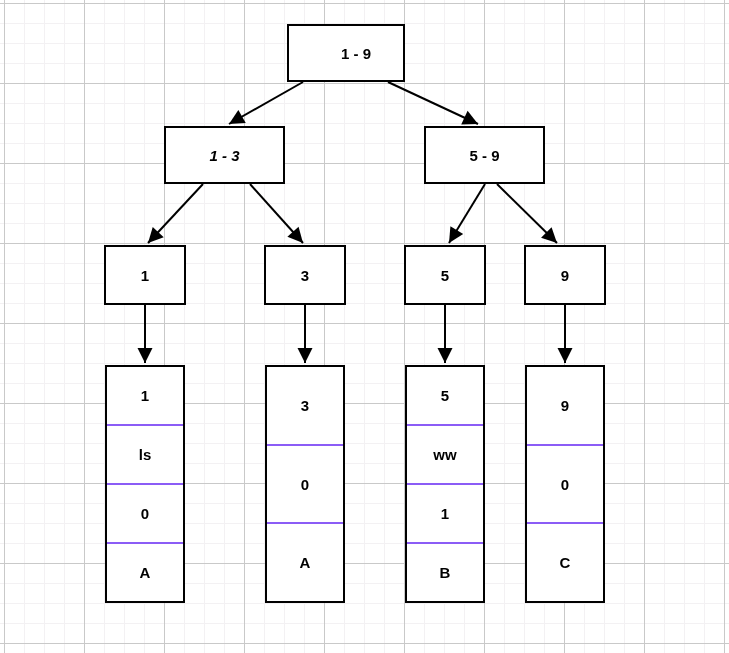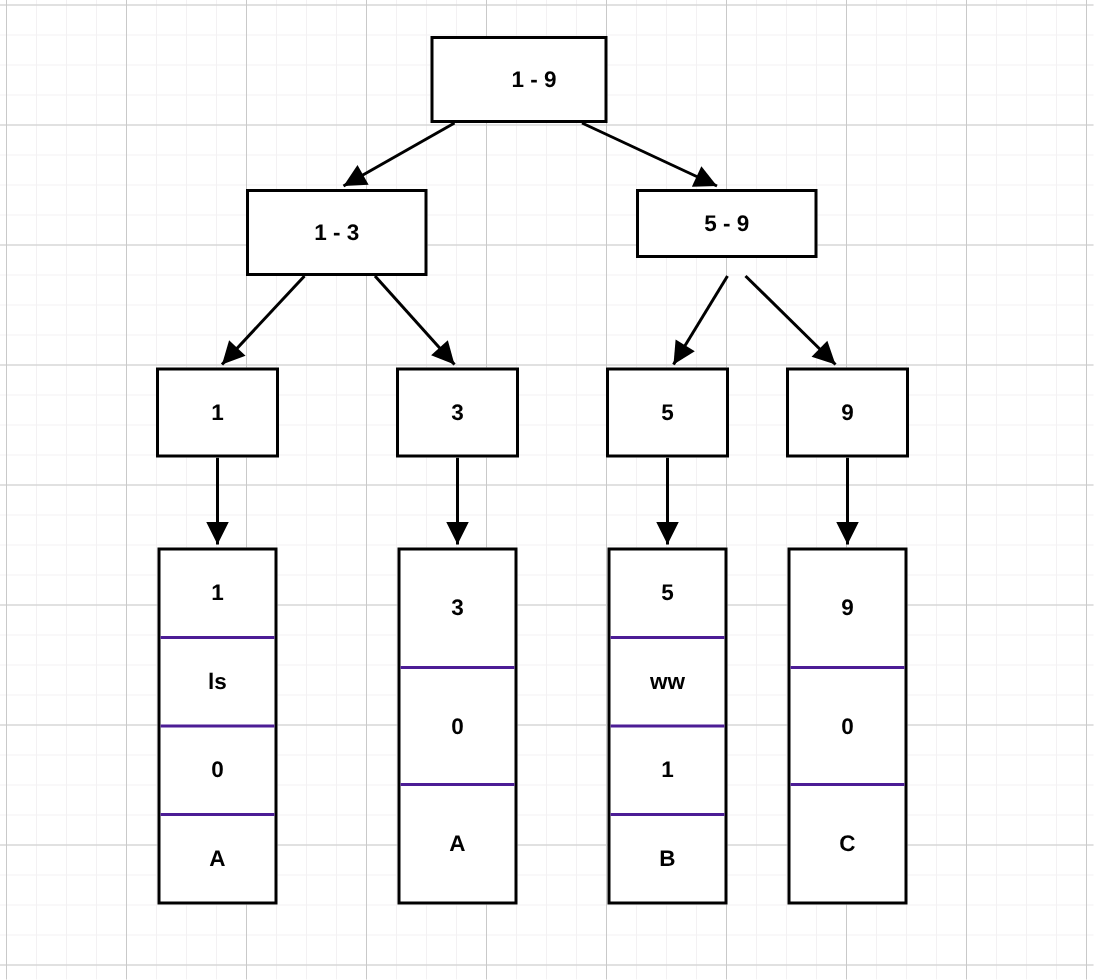--- a/index.html
+++ b/index.html
@@ -42,22 +42,22 @@
     display: flex;
     align-items: center;
     justify-content: center;
     font-weight: bold;
     font-size: 15px;
     color: #000000;
     cursor: default;
   }
   
   .n-root { left: 287px; top: 24px;  width: 118px; height: 58px; padding-left: 20px; }
-  .n-13   { left: 164px; top: 126px; width: 121px; height: 58px; }
-  .n-59   { left: 424px; top: 126px; width: 121px; height: 46px; }
+  .n-13   { left: 164px; top: 126px; width: 121px; height: 58px; font-style: italic; }
+  .n-59   { left: 424px; top: 126px; width: 121px; height: 58px; }
   
   .n-1 { left: 104px; top: 245px; width: 82px; height: 60px; }
   .n-3 { left: 264px; top: 245px; width: 82px; height: 60px; }
   .n-5 { left: 404px; top: 245px; width: 82px; height: 60px; }
   .n-9 { left: 524px; top: 245px; width: 82px; height: 60px; }
   
   .record-table {
     position: absolute;
     top: 365px;
     width: 80px;
@@ -75,21 +75,21 @@
   .cell {
     flex: 1 1 0;
     display: flex;
     align-items: center;
     justify-content: center;
     font-weight: bold;
     font-size: 15px;
     color: #000000;
   }
   .cell + .cell {
-    border-top: 2px solid #4c1d95;
+    border-top: 2px solid #8b5cf6;
   }
 </style>
 </head>
 <body>
 
 <div class="canvas">
 
   <svg class="connectors" viewBox="0 0 729 653" xmlns="http://www.w3.org/2000/svg">
     <defs>
       <marker id="arrow" viewBox="0 0 12 12" refX="11" refY="6" markerWidth="9" markerHeight="9" orient="auto-start-reverse">

